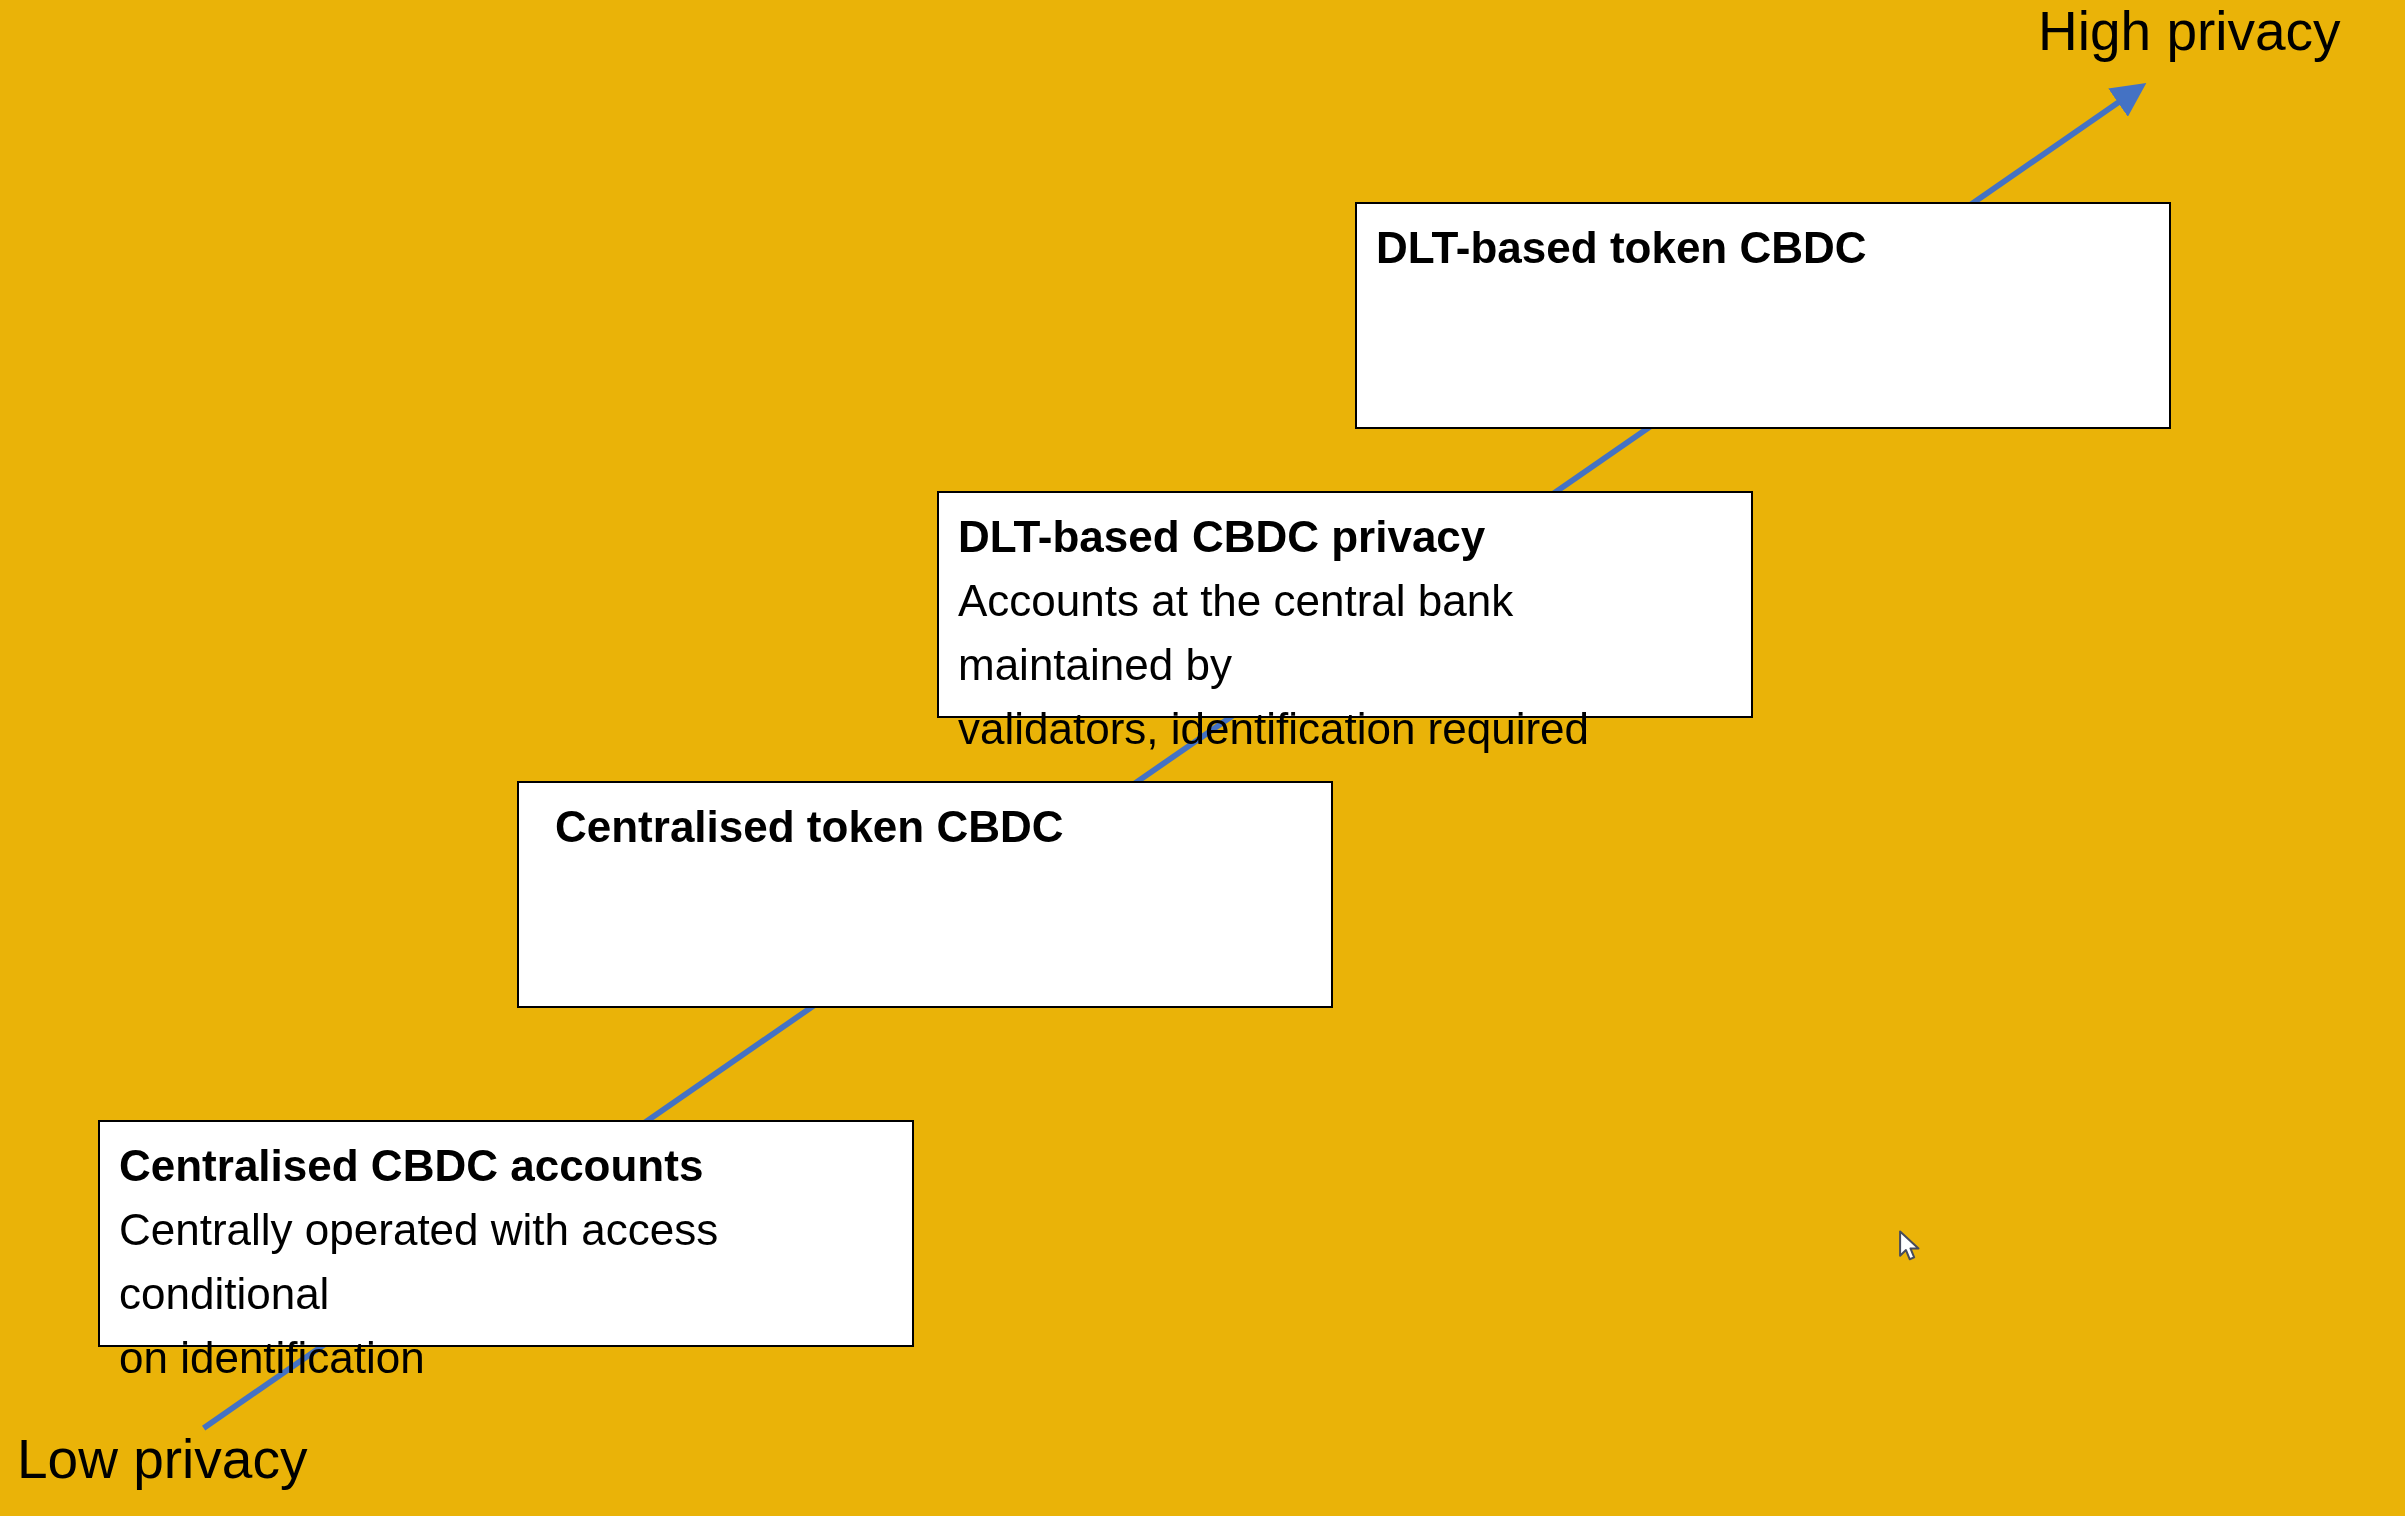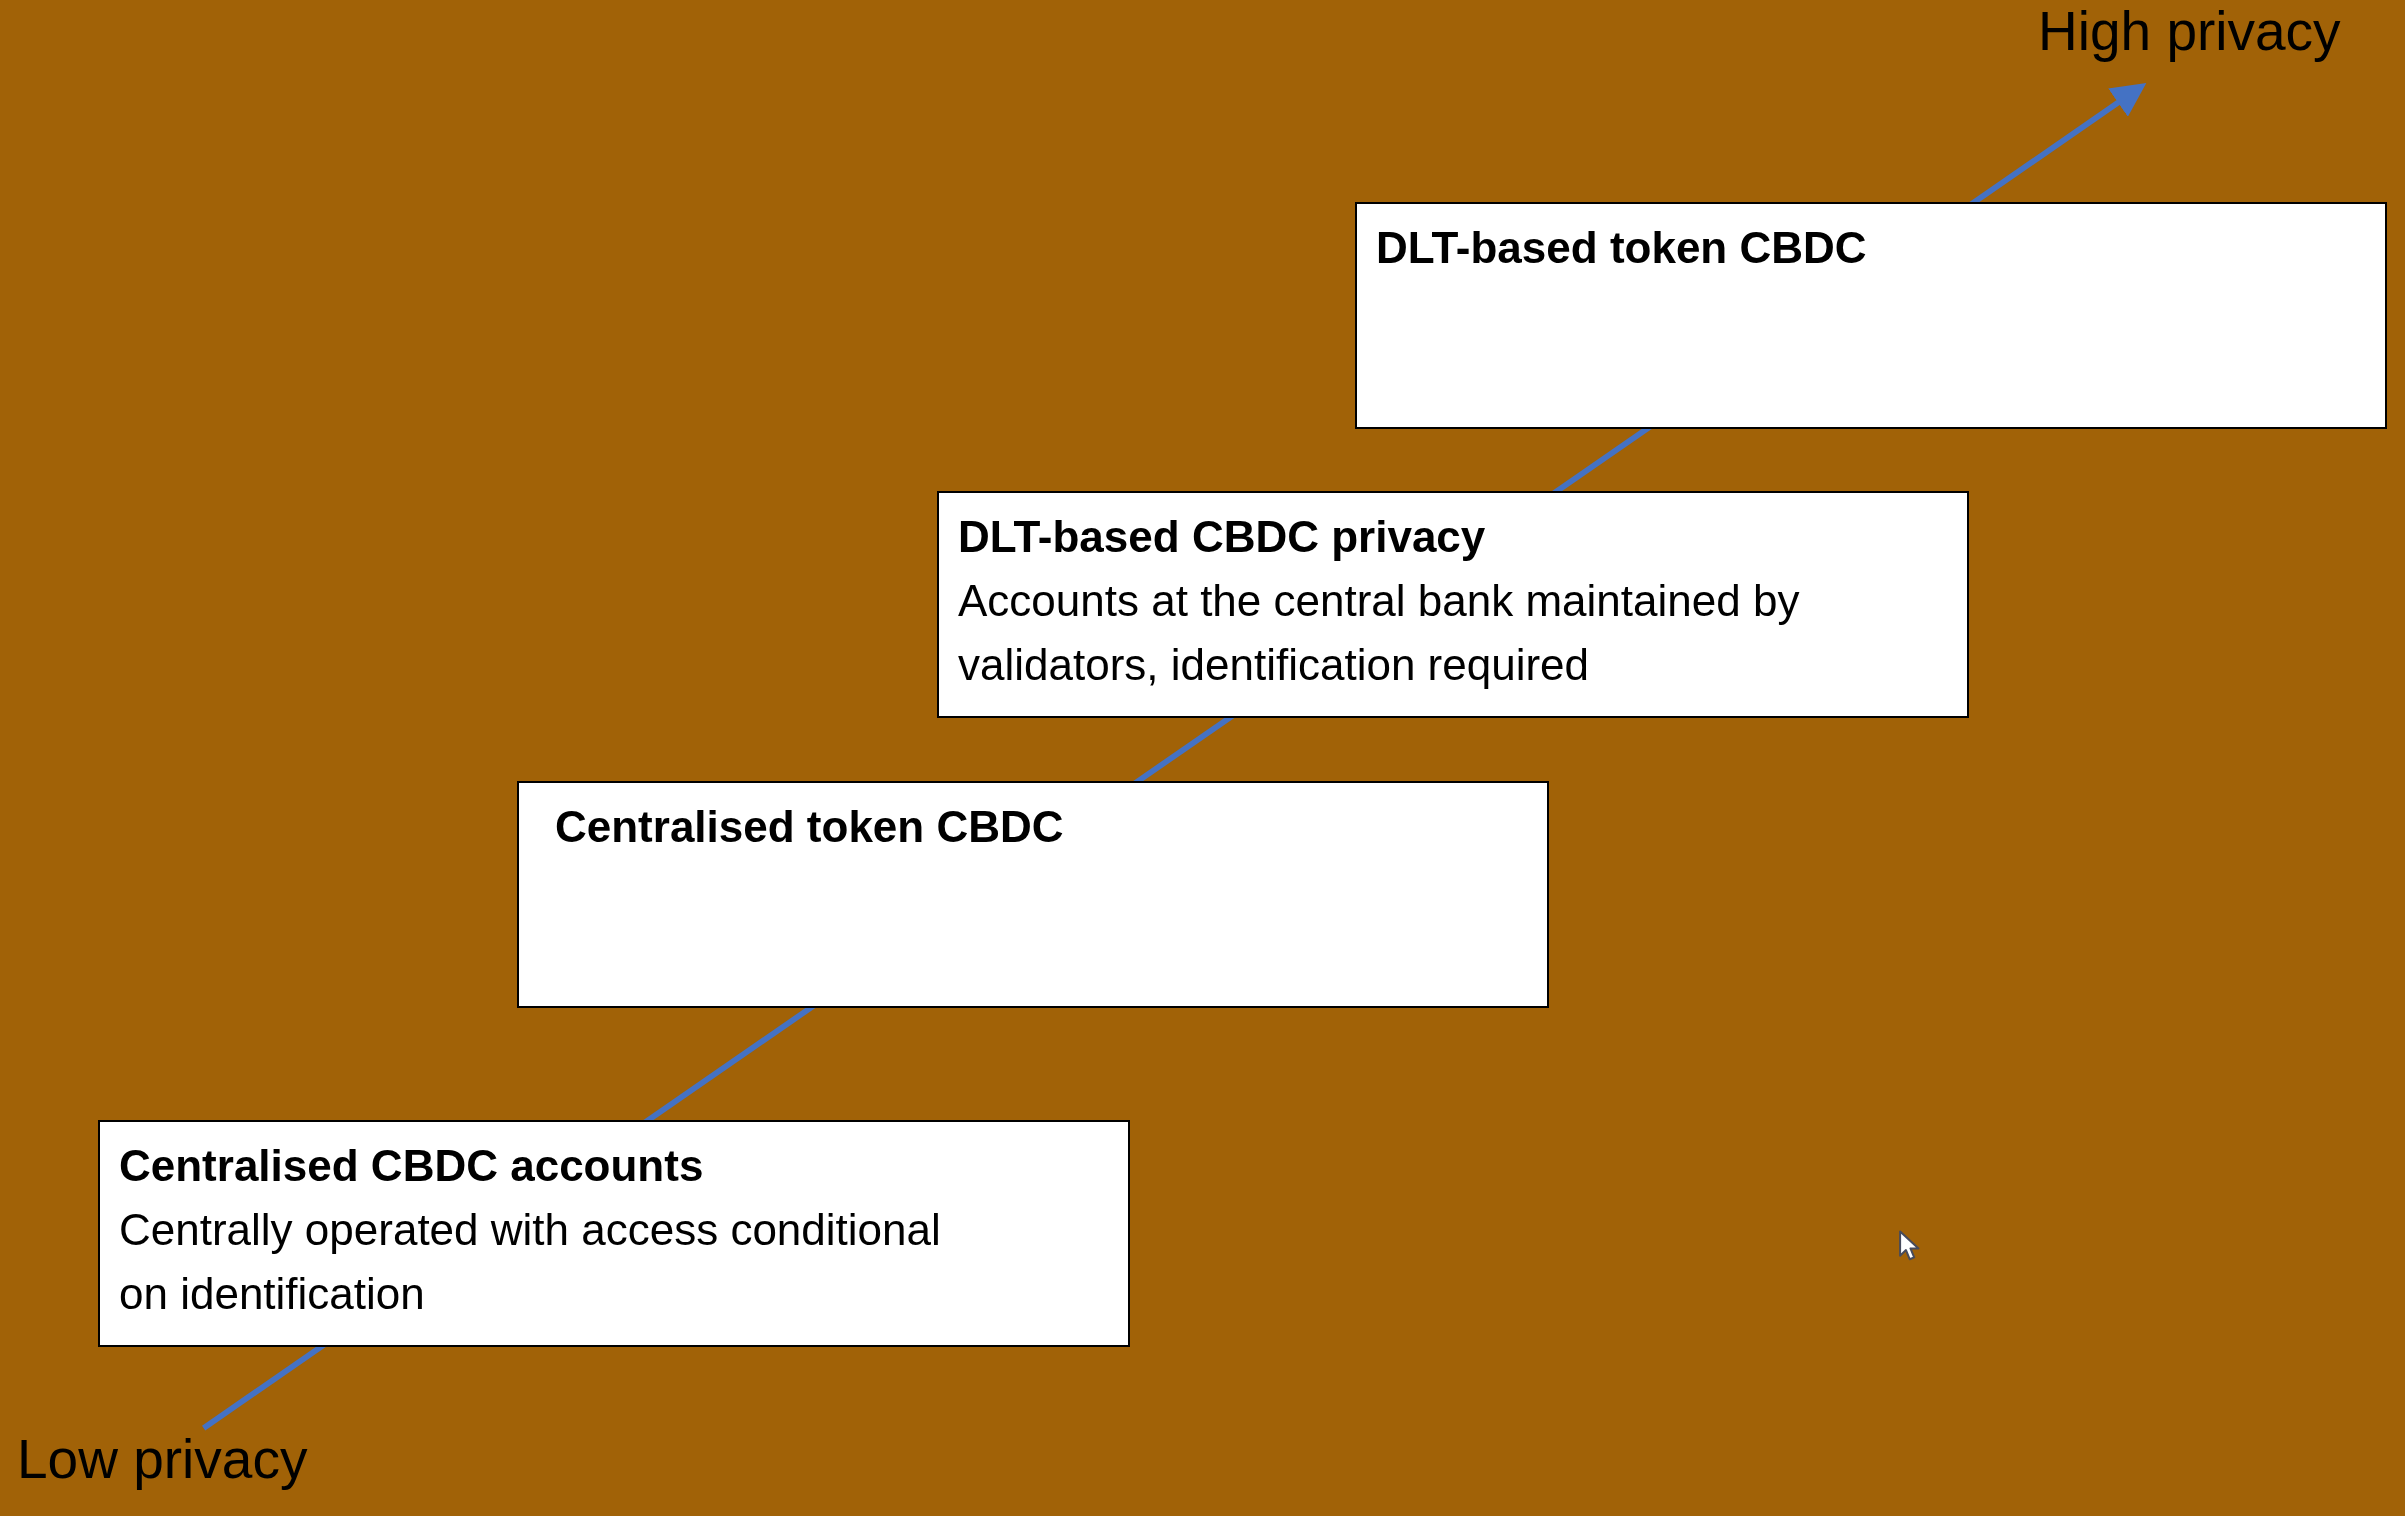--- a/index.html
+++ b/index.html
@@ -8,33 +8,33 @@
     width: 2406px;
     height: 1516px;
     background: #ffffff;
     overflow: hidden;
     font-family: "Liberation Sans", sans-serif;
   }
   .canvas {
     position: relative;
     width: 2406px;
     height: 1516px;
-    background: #a16207;
+    background: #eab308;
   }
   .axis-svg {
     position: absolute;
     left: 0;
     top: 0;
     width: 2406px;
     height: 1516px;
     z-index: 0;
   }
   .box {
     position: absolute;
-    width: 1032px;
+    width: 816px;
     height: 227px;
     box-sizing: border-box;
     background: #ffffff;
     border: 2.9px solid #000000;
     padding: 11.5px 19px 0 19px;
     z-index: 2;
     color: #000000;
   }
   .box-title {
     font-size: 44px;

